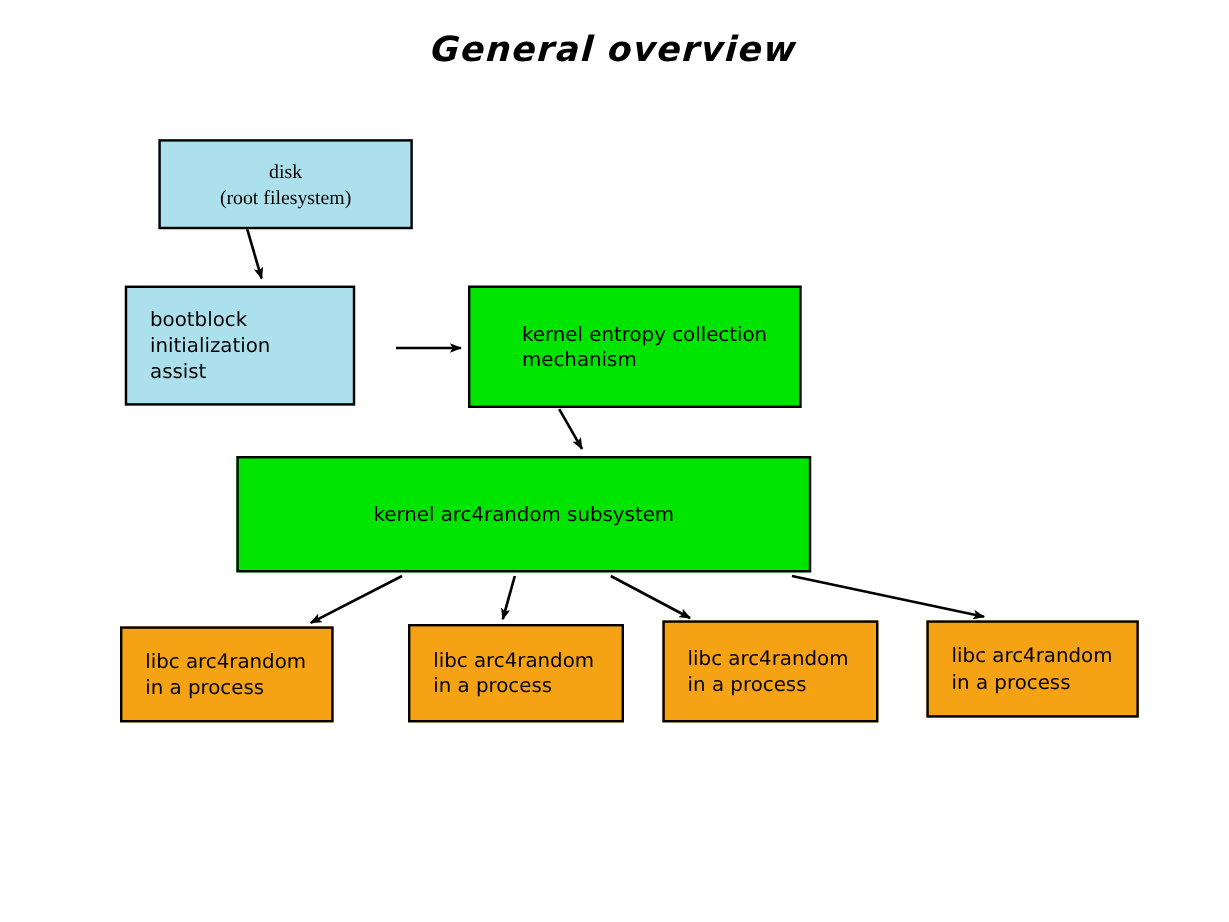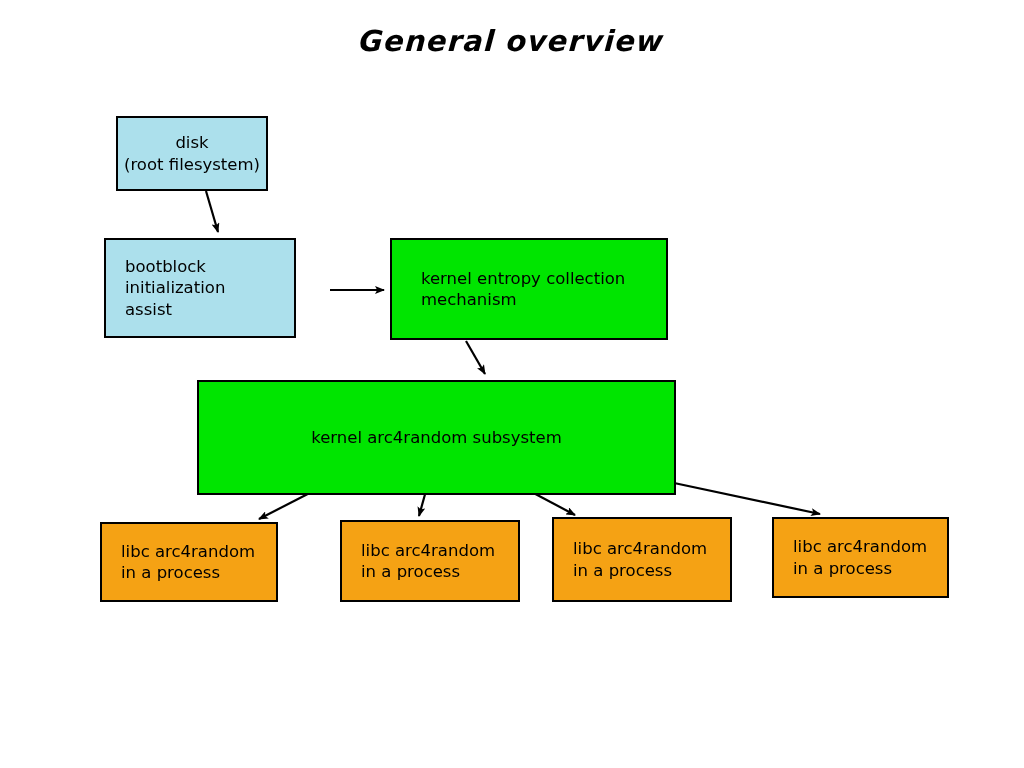--- a/index.html
+++ b/index.html
@@ -40,25 +40,25 @@
     flex-direction: column;
     justify-content: center;
     white-space: pre-line;
   }
   .node.blue   { background: #ace0ec; }
   .node.green  { background: #00e500; }
   .node.orange { background: #f5a214; margin-left: 16px; }
   .node.center { align-items: center; text-align: center; }
   .node.left   { align-items: flex-start; text-align: left; padding-left: 19px; }
 
-  #n-disk      { left: 116px; top: 116px; width: 152px; height: 75px; }
+  #n-disk      { left: 132px; top: 116px; width: 212px; height: 75px; font-family: Liberation Serif, serif; }
   #n-bootblock { left:  104px; top: 238px; width: 192px; height: 100px; }
   #n-entropy   { left: 390px; top: 238px; width: 278px; height: 102px;
-                 padding-left: 29px; }
-  #n-subsystem { left: 197px; top: 380px; width: 479px; height: 115px; align-items: center; }
+                 padding-left: 43px; }
+  #n-subsystem { left: 197px; top: 380px; width: 479px; height: 97px; align-items: center; }
   #n-libc-1    { left:  84px; top: 522px; width: 178px; height: 80px; }
   #n-libc-2    { left: 324px; top: 520px; width: 180px; height: 82px; }
   #n-libc-3    { left: 536px; top: 517px; width: 180px; height: 85px; }
   #n-libc-4    { left: 756px; top: 517px; width: 177px; height: 81px; }
 
   #edges {
     position: absolute;
     left: 0;
     top: 0;
     width: 1024px;

